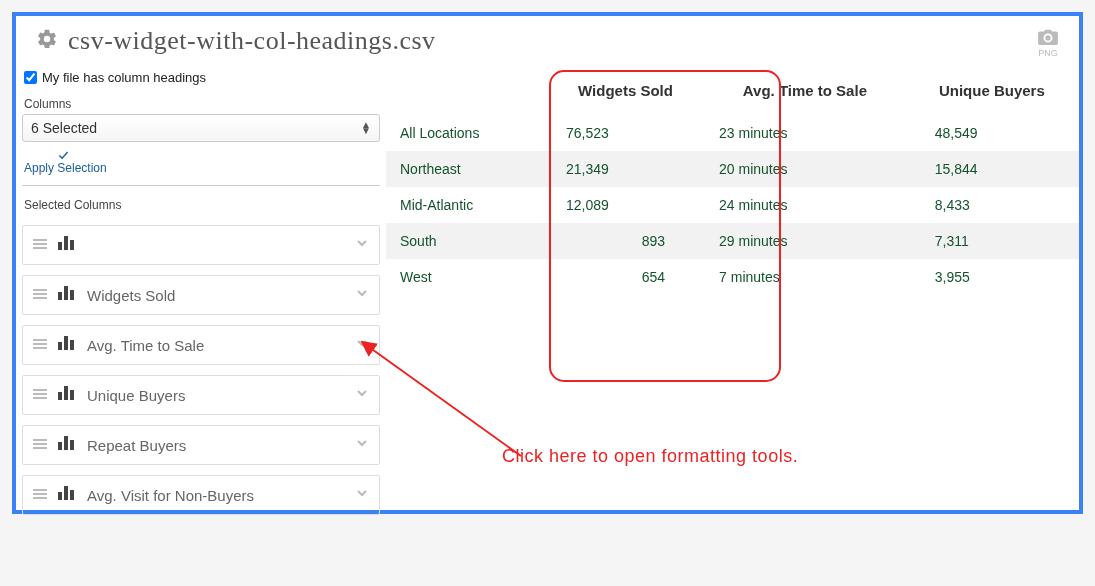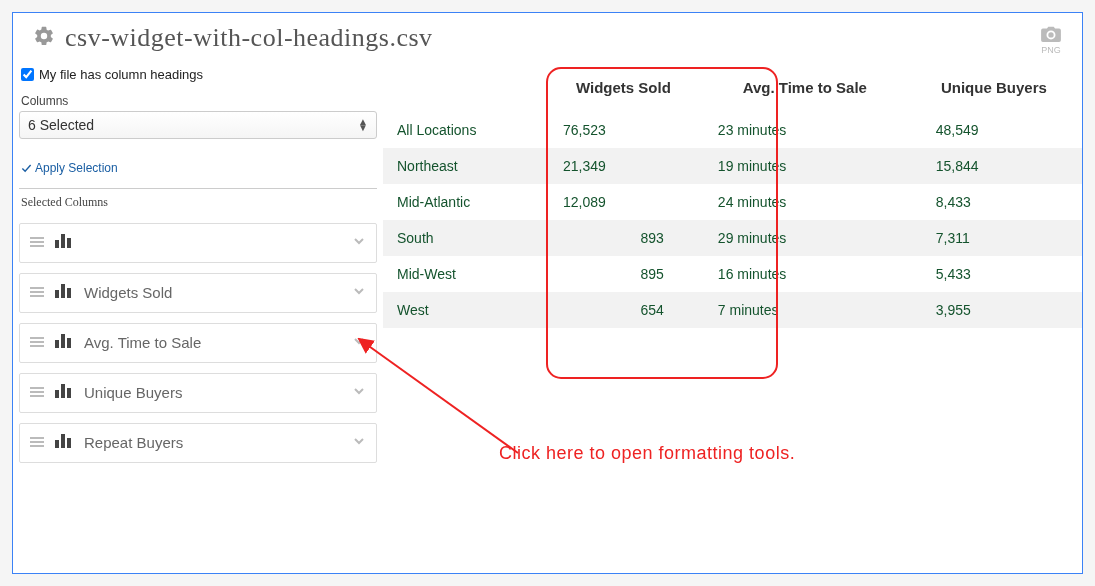--- a/index.html
+++ b/index.html
@@ -1,37 +1,37 @@
 <!DOCTYPE html>
 <html><head>
 <meta charset="utf-8">
 <style>
 * { margin: 0; padding: 0; box-sizing: border-box; }
 body { font-family: -apple-system, "Helvetica Neue", Arial, sans-serif; background: #f5f5f5; width: 1095px; height: 586px; overflow: hidden; }
-.window { border: 1px solid #3b82f6; background: #fff; margin: 12px; height: 562px; position: relative; }
+.window { border: 4px solid #3b82f6; background: #fff; margin: 12px; height: 502px; position: relative; }
 
 .title-bar { display: flex; align-items: center; padding: 10px 20px; }
 .title-bar .gear { color: #999; margin-right: 10px; }
 .title-text { font-family: Georgia, "Times New Roman", serif; font-size: 26px; color: #555; letter-spacing: 0.5px; font-weight: 300; }
 .camera { position: absolute; top: 12px; right: 20px; text-align: center; color: #bbb; cursor: pointer; }
 .camera-label { font-size: 9px; color: #bbb; display: block; margin-top: -2px; }
 
 .body { display: flex; }
 .sidebar { width: 370px; padding: 0 6px 0 6px; }
 .main { flex: 1; }
 
 .cb-row { display: flex; align-items: center; font-size: 13px; color: #222; padding: 4px 2px; }
 .cb-row input[type=checkbox] { margin-right: 5px; width:13px;height:13px; }
 .cb-row label { cursor: pointer; }
 
 .section-label { font-size: 12px; color: #444; margin-top: 8px; margin-bottom: 3px; padding-left: 2px; }
 .select-wrap { position: relative; border: 1px solid #ccc; border-radius: 3px; background: linear-gradient(#fff,#f5f5f5); padding: 5px 8px; font-size: 14px; cursor: pointer; display: flex; justify-content: space-between; align-items: center; color: #333; }
 .select-caret { font-size: 10px; color: #555; line-height: 6px; }
 
-.apply-link { color: #1a5ea3; font-size: 12px; margin-top: 22px; display: inline-flex; align-items: center; cursor: pointer; padding-left: 2px; }
+.apply-link { color: #1a5ea3; font-size: 12px; margin-top: 8px; display: inline-flex; align-items: center; cursor: pointer; padding-left: 2px; flex-direction: column; }
 .apply-link svg { margin-right: 3px; }
 
 .divider { border-top: 1px solid #ccc; margin: 10px 0 0 0; }
 
 .col-list { padding-top: 10px; }
 .col-item { border: 1px solid #ddd; border-radius: 2px; padding: 10px 10px; margin-bottom: 10px; display: flex; align-items: center; cursor: pointer; }
 .col-item .drag { color: #bbb; margin-right: 10px; }
 .col-item .bars { margin-right: 12px; color: #555; }
 .col-item .label { flex: 1; font-size: 15px; color: #666; }
 .col-item .chev { color: #bbb; }
@@ -85,21 +85,21 @@
         <span class="select-caret">▲<br>▼</span>
       </div>
       <a class="apply-link">
         <svg width="11" height="11" viewBox="0 0 16 16" fill="none" stroke="#1a5ea3" stroke-width="2">
             <path d="M2 8l4 4 8-9"></path>
           </svg>
         <span>Apply Selection</span>
       </a>
 
       <div class="divider"></div>
-      <div class="section-label" style="margin-top:6px;font-family:Liberation Serif, serif;">Selected Columns</div>
+      <div class="section-label" style="margin-top:12px;">Selected Columns</div>
 
       <div class="col-list" id="col-list">
 
       <div class="col-item">
             <span class="drag"><svg width="14" height="12" viewBox="0 0 14 12" fill="none" stroke="#bbb" stroke-width="2">
                 <line x1="0" y1="2" x2="14" y2="2"></line>
                 <line x1="0" y1="6" x2="14" y2="6"></line>
                 <line x1="0" y1="10" x2="14" y2="10"></line>
               </svg></span>
             <span class="bars"><svg width="18" height="14" viewBox="0 0 18 14">
@@ -165,20 +165,36 @@
                 <line x1="0" y1="2" x2="14" y2="2"></line>
                 <line x1="0" y1="6" x2="14" y2="6"></line>
                 <line x1="0" y1="10" x2="14" y2="10"></line>
               </svg></span>
             <span class="bars"><svg width="18" height="14" viewBox="0 0 18 14">
                 <rect x="1" y="6" width="4" height="8" fill="#444"></rect>
                 <rect x="7" y="0" width="4" height="14" fill="#444"></rect>
                 <rect x="13" y="4" width="4" height="10" fill="#444"></rect>
               </svg></span>
             <span class="label">Repeat Buyers</span>
+            <span class="chev"><svg width="14" height="14" viewBox="0 0 14 14" fill="none" stroke="#bbb" stroke-width="2">
+                <path d="M3 5l4 4 4-4"></path>
+              </svg></span>
+          </div>
+          <div class="col-item">
+            <span class="drag"><svg width="14" height="12" viewBox="0 0 14 12" fill="none" stroke="#bbb" stroke-width="2">
+                <line x1="0" y1="2" x2="14" y2="2"></line>
+                <line x1="0" y1="6" x2="14" y2="6"></line>
+                <line x1="0" y1="10" x2="14" y2="10"></line>
+              </svg></span>
+            <span class="bars"><svg width="18" height="14" viewBox="0 0 18 14">
+                <rect x="1" y="6" width="4" height="8" fill="#444"></rect>
+                <rect x="7" y="0" width="4" height="14" fill="#444"></rect>
+                <rect x="13" y="4" width="4" height="10" fill="#444"></rect>
+              </svg></span>
+            <span class="label">Avg. Visit for Non-Buyers</span>
             <span class="chev"><svg width="14" height="14" viewBox="0 0 14 14" fill="none" stroke="#bbb" stroke-width="2">
                 <path d="M3 5l4 4 4-4"></path>
               </svg></span>
           </div>
         </div>
     </div>
 
     <div class="main">
       <table class="data">
         <thead>
@@ -192,40 +208,34 @@
         <tbody id="tbody">
             <tr>
               <td class="loc">All Locations</td>
               <td class="ws left">76,523</td>
               <td class="time">23 minutes</td>
               <td class="ub">48,549</td>
             </tr>
             <tr>
               <td class="loc">Northeast</td>
               <td class="ws left">21,349</td>
-              <td class="time">19 minutes</td>
+              <td class="time">20 minutes</td>
               <td class="ub">15,844</td>
             </tr>
             <tr>
               <td class="loc">Mid-Atlantic</td>
               <td class="ws left">12,089</td>
               <td class="time">24 minutes</td>
               <td class="ub">8,433</td>
             </tr>
             <tr>
               <td class="loc">South</td>
               <td class="ws">893</td>
               <td class="time">29 minutes</td>
               <td class="ub">7,311</td>
-            </tr>
-            <tr>
-              <td class="loc">Mid-West</td>
-              <td class="ws">895</td>
-              <td class="time">16 minutes</td>
-              <td class="ub">5,433</td>
             </tr>
             <tr>
               <td class="loc">West</td>
               <td class="ws">654</td>
               <td class="time">7 minutes</td>
               <td class="ub">3,955</td>
             </tr>
           </tbody>
       </table>
     </div>

